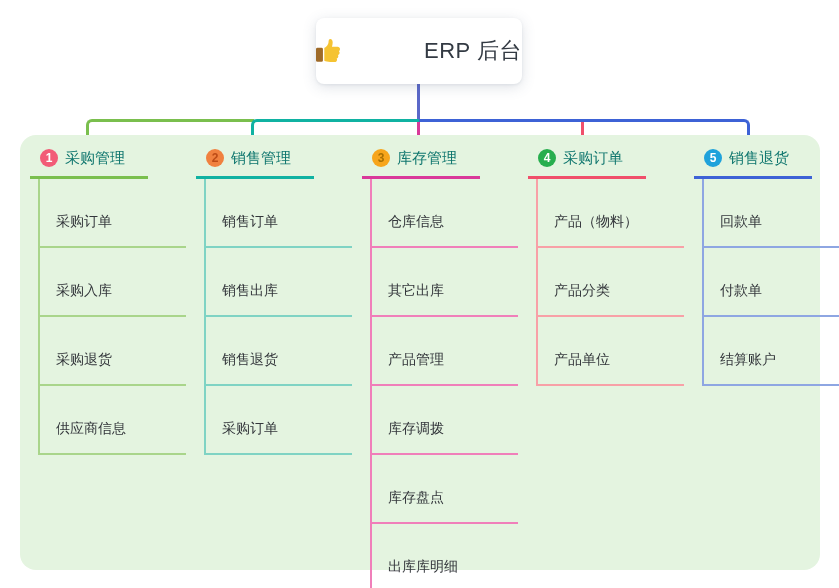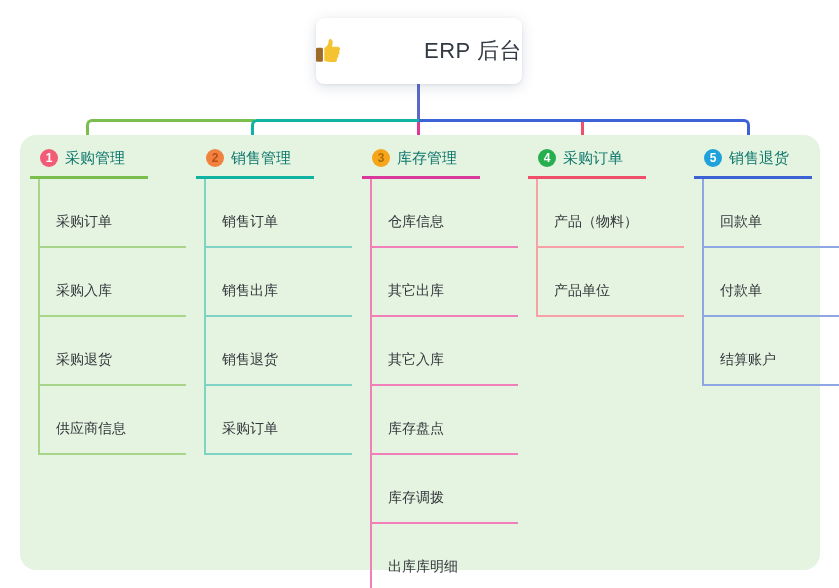--- a/index.html
+++ b/index.html
@@ -98,33 +98,34 @@
         </div>
       </div>
       <div class="branch" style="left: 362px; --line: #D9399A; --child-line: #F07FBA; --badge: #F7A51B; --badge-num: #A86F00;">
         <div class="branch-header">
           <span class="badge">3</span>
           <span class="branch-title">库存管理</span>
         </div>
         <div class="children">
           <div class="child">仓库信息</div>
           <div class="child">其它出库</div>
-          <div class="child">其它入库</div>
+          <div class="child">产品管理</div>
+          <div class="child">库存调拨</div>
           <div class="child">库存盘点</div>
-          <div class="child">库存调拨</div>
           <div class="child">出库库明细</div>
         </div>
       </div>
       <div class="branch" style="left: 528px; --line: #F04F6B; --child-line: #F8A0A7; --badge: #27AE4E; --badge-num: #FFFFFF;">
         <div class="branch-header">
           <span class="badge">4</span>
           <span class="branch-title">采购订单</span>
         </div>
         <div class="children">
           <div class="child">产品（物料）</div>
+          <div class="child">产品分类</div>
           <div class="child">产品单位</div>
         </div>
       </div>
       <div class="branch" style="left: 694px; --line: #3D62D6; --child-line: #8EA6E2; --badge: #1FA2DB; --badge-num: #FFFFFF;">
         <div class="branch-header">
           <span class="badge">5</span>
           <span class="branch-title">销售退货</span>
         </div>
         <div class="children">
           <div class="child">回款单</div>

